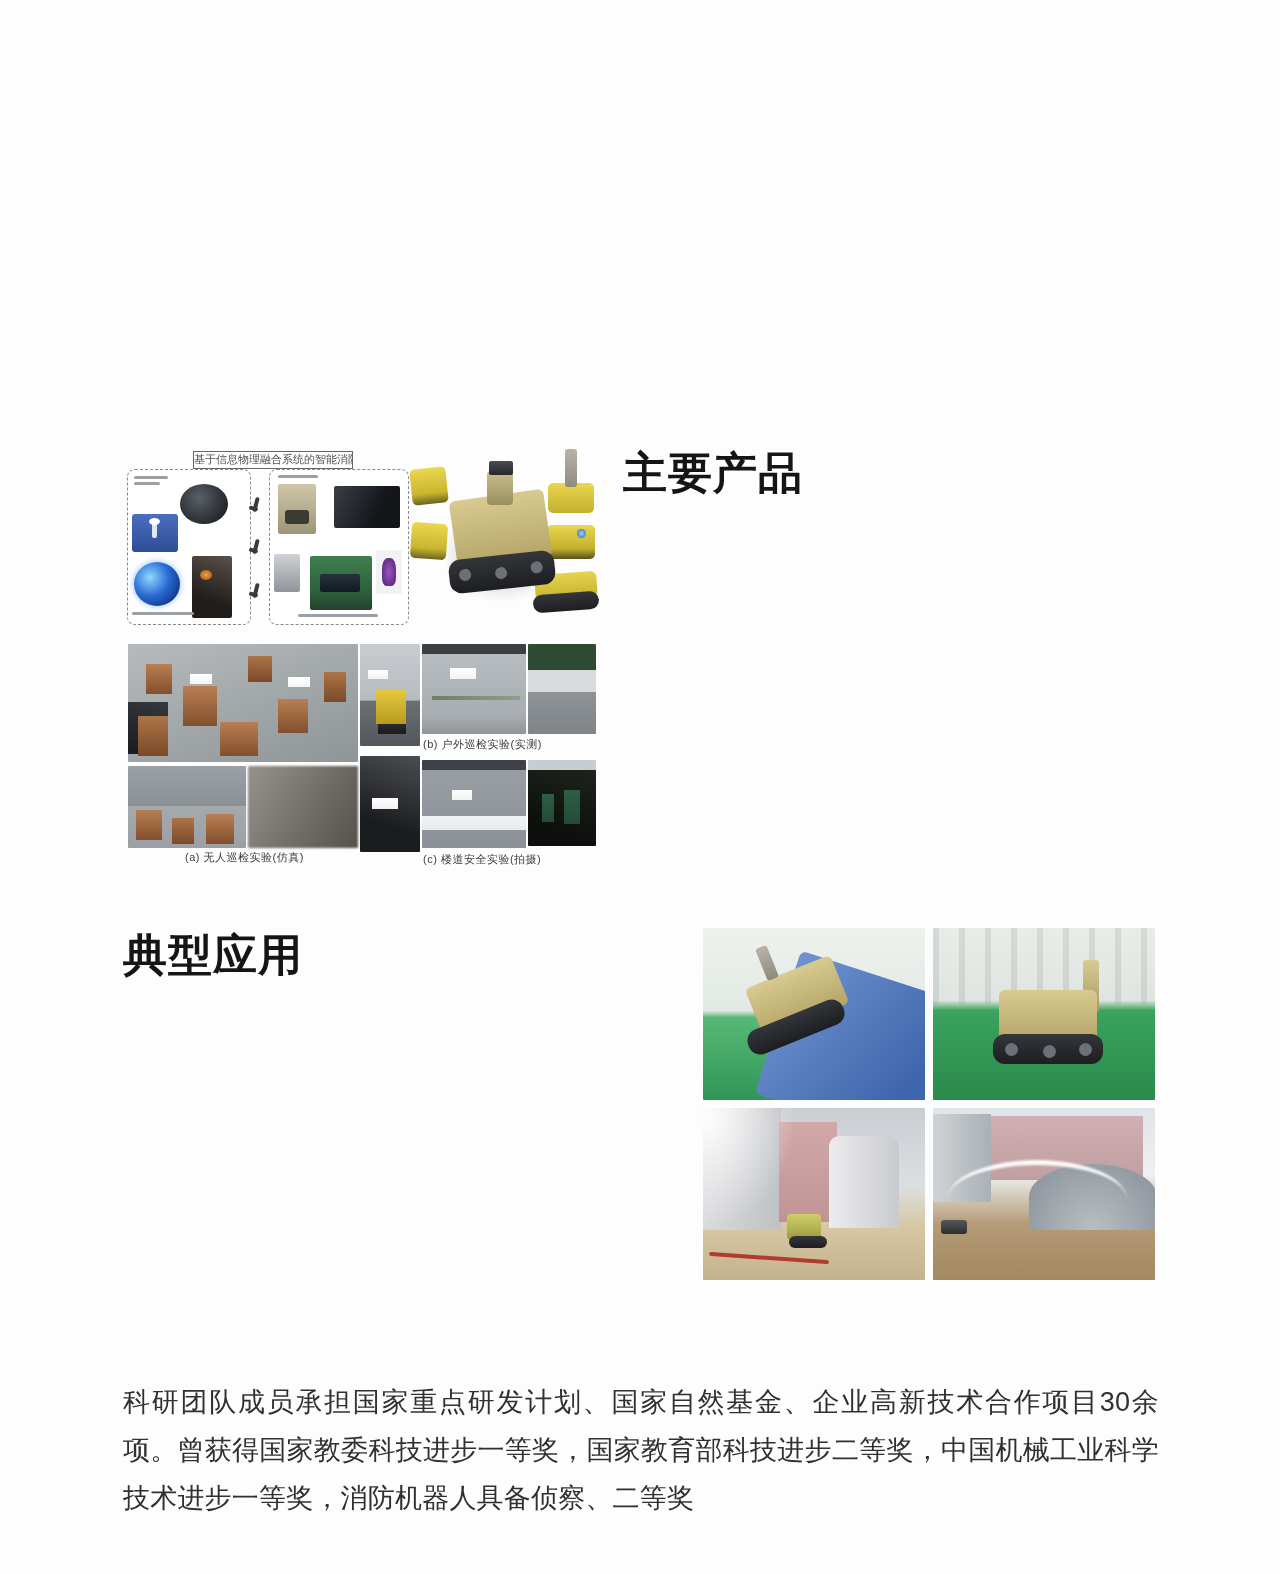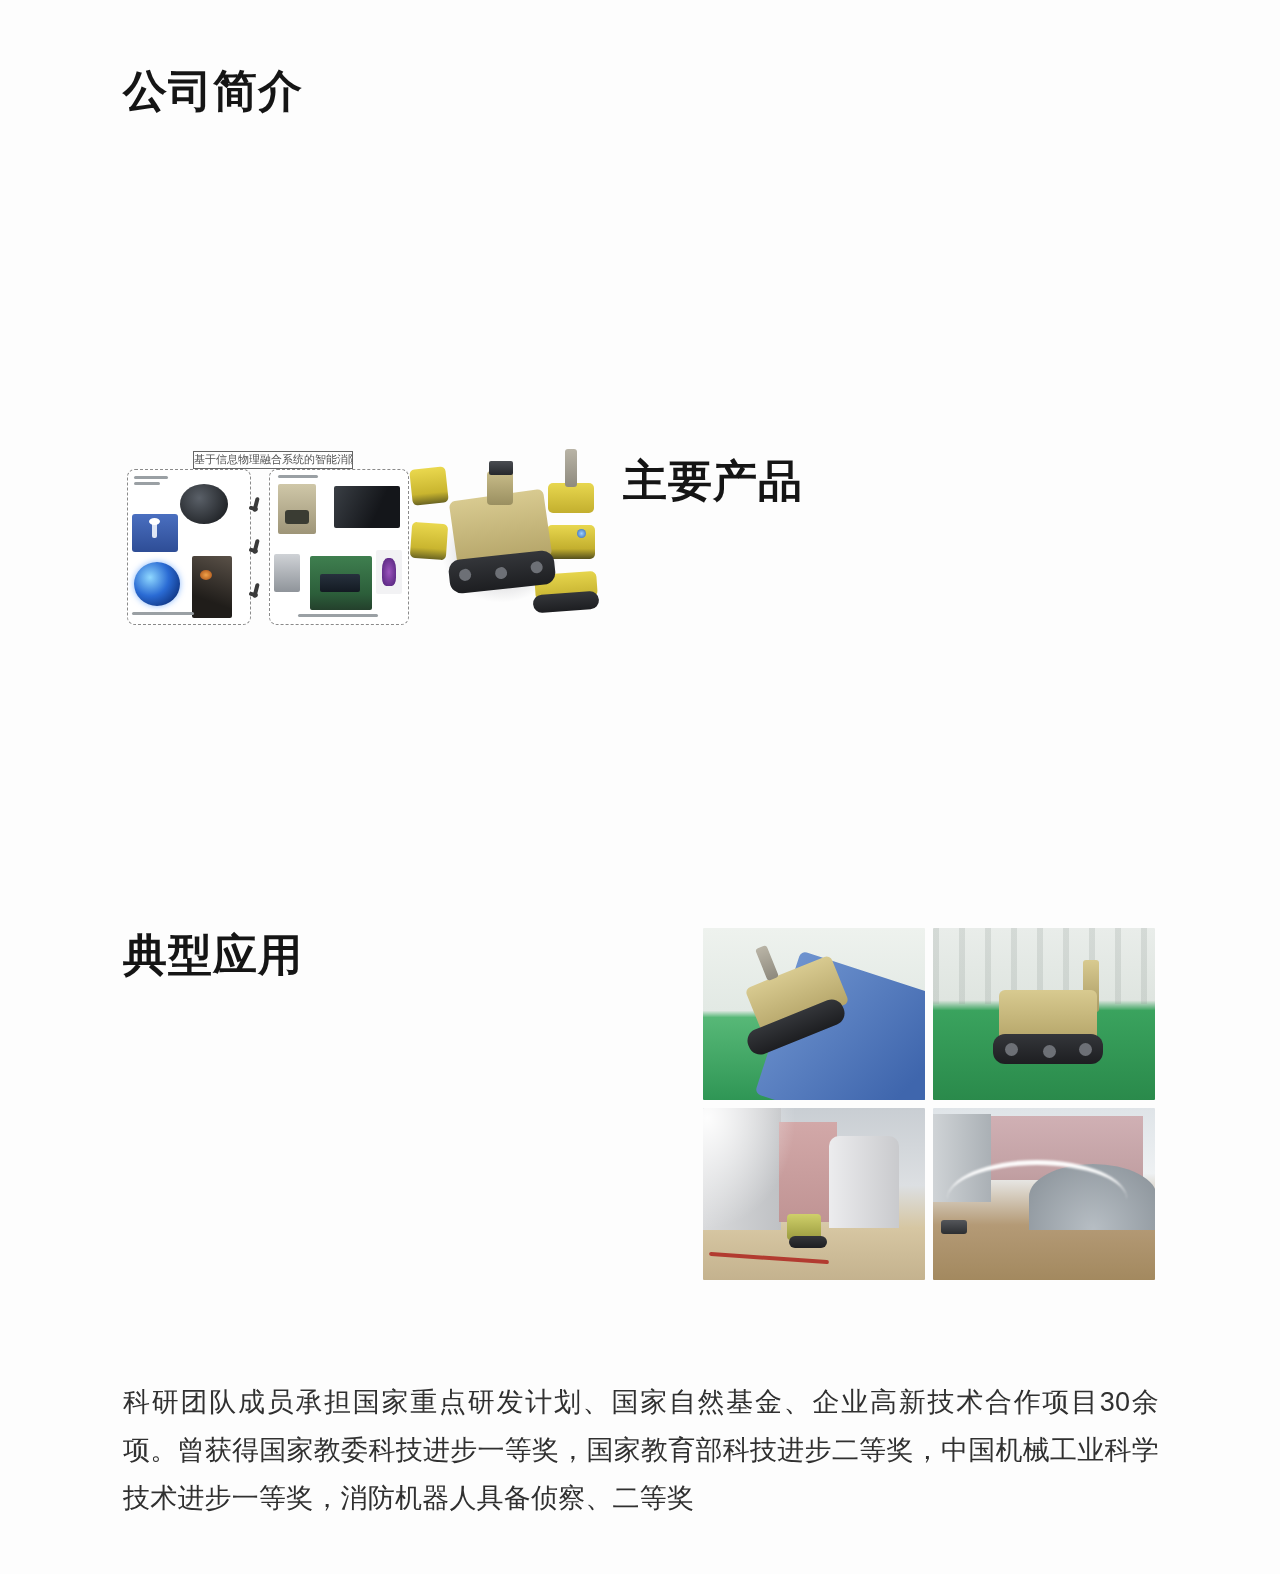--- a/index.html
+++ b/index.html
@@ -34,21 +34,20 @@
 
   .robot-body{position:absolute;background:linear-gradient(#d8ca90,#b4a468);border-radius:6px;}
   .robot-track{position:absolute;background:linear-gradient(#34363a,#1d1e21);border-radius:12px;}
   .robot-mast{position:absolute;background:linear-gradient(#b9b4a6,#8e8a7e);border-radius:3px;}
 </style>
 </head>
 <body>
 
 <div class="page">
 
-  <h1 class="h1" style="left:123px;top:66px;">公司简介</h1>
 
   <div class="collageA">
     <div class="diagTitle">基于信息物理融合系统的智能消防平台</div>
 
     <div class="dashBox" style="left:4px;top:26px;width:122px;height:154px;">
       <div class="tbar" style="left:6px;top:6px;width:34px;"></div>
       <div class="tbar" style="left:6px;top:12px;width:26px;"></div>
       <div class="abs" style="left:52px;top:14px;width:48px;height:40px;border-radius:50%;background:radial-gradient(circle at 40% 35%,#5a6068,#23262a 75%);"></div>
       <div class="abs" style="left:4px;top:44px;width:46px;height:38px;border-radius:3px;background:linear-gradient(#4a6fc0,#2e4d96);">
         <div class="abs" style="left:20px;top:8px;width:5px;height:16px;background:#dfe6f5;border-radius:2px;"></div>
@@ -94,22 +93,91 @@
     <div class="robot-body" style="left:330px;top:52px;width:95px;height:68px;transform:rotate(-8deg);"></div>
     <div class="abs" style="left:364px;top:28px;width:26px;height:34px;background:linear-gradient(#c9bd8a,#9a8f60);border-radius:4px;"></div>
     <div class="abs" style="left:366px;top:18px;width:24px;height:14px;background:linear-gradient(#4a4d52,#26282c);border-radius:2px;"></div>
     <div class="robot-track" style="left:326px;top:112px;width:106px;height:34px;transform:rotate(-6deg);">
       <div class="abs" style="left:10px;top:10px;width:12px;height:12px;border-radius:50%;background:#6d7076;"></div>
       <div class="abs" style="left:46px;top:12px;width:12px;height:12px;border-radius:50%;background:#6d7076;"></div>
       <div class="abs" style="left:82px;top:10px;width:12px;height:12px;border-radius:50%;background:#6d7076;"></div>
     </div>
   </div>
 
-
-  <h1 class="h1" style="left:623px;top:448px;margin-top:8px;">主要产品</h1>
+  <div class="collageB">
+    <div class="ph" style="left:5px;top:4px;width:230px;height:118px;
+      background:
+        linear-gradient(#ffffff,#f4f4f4) 62px 30px/22px 10px no-repeat,
+        linear-gradient(#ffffff,#f4f4f4) 160px 33px/22px 10px no-repeat,
+        linear-gradient(#b97f52,#81502d) 18px 20px/26px 30px no-repeat,
+        linear-gradient(#b97f52,#81502d) 55px 42px/34px 40px no-repeat,
+        linear-gradient(#ad7448,#7a4a29) 120px 12px/24px 26px no-repeat,
+        linear-gradient(#b97f52,#81502d) 150px 55px/30px 34px no-repeat,
+        linear-gradient(#ad7448,#7a4a29) 196px 28px/22px 30px no-repeat,
+        linear-gradient(#b97f52,#81502d) 92px 78px/38px 34px no-repeat,
+        linear-gradient(#ad7448,#7a4a29) 10px 72px/30px 40px no-repeat,
+        linear-gradient(200deg,#35383c,#191b1e) 0px 58px/40px 52px no-repeat,
+        linear-gradient(160deg,#b6babc,#8f9597);"></div>
+
+    <div class="ph" style="left:5px;top:126px;width:118px;height:82px;
+      background:
+        linear-gradient(#b97f52,#81502d) 8px 44px/26px 30px no-repeat,
+        linear-gradient(#ad7448,#7a4a29) 44px 52px/22px 26px no-repeat,
+        linear-gradient(#b97f52,#81502d) 78px 48px/28px 30px no-repeat,
+        linear-gradient(#9aa0a4,#8a9094) 0px 0px/118px 40px no-repeat,
+        linear-gradient(#aeb3b6,#9aa0a3);"></div>
+
+    <div class="ph" style="left:125px;top:126px;width:110px;height:82px;background:linear-gradient(120deg,#97938c,#6e6b65 60%,#545249);filter:blur(1.2px);"></div>
+
+    <div class="ph" style="left:237px;top:4px;width:60px;height:102px;
+      background:
+        linear-gradient(#ffffff,#f2f2f2) 8px 26px/20px 9px no-repeat,
+        linear-gradient(#e5c93e,#b89a20) 16px 46px/30px 34px no-repeat,
+        linear-gradient(#2c2e31,#1a1b1d) 18px 78px/28px 12px no-repeat,
+        linear-gradient(180deg,#c8ccd0 0%,#b7bcc0 55%,#6d7073 56%,#53565a 100%);"></div>
+
+    <div class="ph" style="left:299px;top:4px;width:104px;height:90px;
+      background:
+        linear-gradient(#3c4043,#3c4043) 0px 0px/104px 10px no-repeat,
+        linear-gradient(#ffffff,#f2f2f2) 28px 24px/26px 11px no-repeat,
+        linear-gradient(90deg,#6f7e6a,#8fa089) 10px 52px/88px 4px no-repeat,
+        linear-gradient(#b9bec2,#a8adb2 80%,#8f9499);"></div>
+
+    <div class="ph" style="left:405px;top:4px;width:68px;height:90px;
+      background:
+        linear-gradient(#2f4a33,#2f4a33) 0px 0px/68px 26px no-repeat,
+        linear-gradient(#d8dadc,#d8dadc) 0px 26px/68px 22px no-repeat,
+        linear-gradient(#9fa4a8,#7f8488);"></div>
+
+    <div class="figcap" style="left:300px;top:97px;">(b) 户外巡检实验(实测)</div>
+
+    <div class="ph" style="left:237px;top:116px;width:60px;height:96px;
+      background:
+        linear-gradient(#ffffff,#f0f0f0) 12px 42px/26px 11px no-repeat,
+        linear-gradient(200deg,#4a4d52,#1b1c1f 70%);"></div>
+
+    <div class="ph" style="left:299px;top:120px;width:104px;height:88px;
+      background:
+        linear-gradient(#3e4246,#3e4246) 0px 0px/104px 10px no-repeat,
+        linear-gradient(#ffffff,#f0f0f0) 30px 30px/20px 10px no-repeat,
+        linear-gradient(#f2f3f4,#e8eaec) 0px 56px/104px 14px no-repeat,
+        linear-gradient(#9aa0a6,#8a9096);"></div>
+
+    <div class="ph" style="left:405px;top:120px;width:68px;height:86px;
+      background:
+        linear-gradient(#c8cdd2,#c8cdd2) 0px 0px/68px 10px no-repeat,
+        linear-gradient(#2e5e46,#234b37) 36px 30px/16px 34px no-repeat,
+        linear-gradient(#2e5e46,#234b37) 14px 34px/12px 28px no-repeat,
+        linear-gradient(200deg,#20261f,#0d100c 75%);"></div>
+
+    <div class="figcap" style="left:62px;top:210px;">(a) 无人巡检实验(仿真)</div>
+    <div class="figcap" style="left:300px;top:212px;">(c) 楼道安全实验(拍摄)</div>
+  </div>
+
+  <h1 class="h1" style="left:623px;top:448px;">主要产品</h1>
 
   <h1 class="h1" style="left:123px;top:930px;">典型应用</h1>
 
   <div class="apps">
 
     <div class="ph" style="left:0;top:0;width:222px;height:172px;background:linear-gradient(180deg,#eef2ee 0%,#e2e9e4 48%,#57b877 52%,#2f9655 100%);">
       <div class="abs" style="left:70px;top:50px;width:200px;height:150px;background:linear-gradient(115deg,#6e93cf,#3f66ad 70%);transform:rotate(18deg);border-radius:6px;"></div>
       <div class="robot-body" style="left:48px;top:42px;width:92px;height:52px;transform:rotate(-22deg);"></div>
       <div class="robot-track" style="left:42px;top:86px;width:102px;height:26px;transform:rotate(-22deg);"></div>
       <div class="robot-mast" style="left:58px;top:18px;width:12px;height:34px;transform:rotate(-22deg);"></div>

